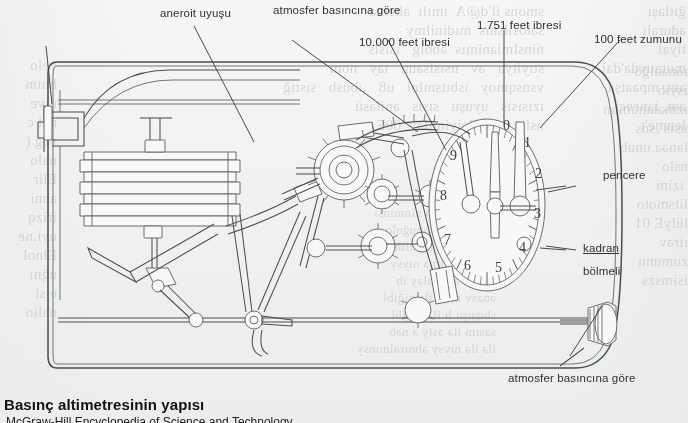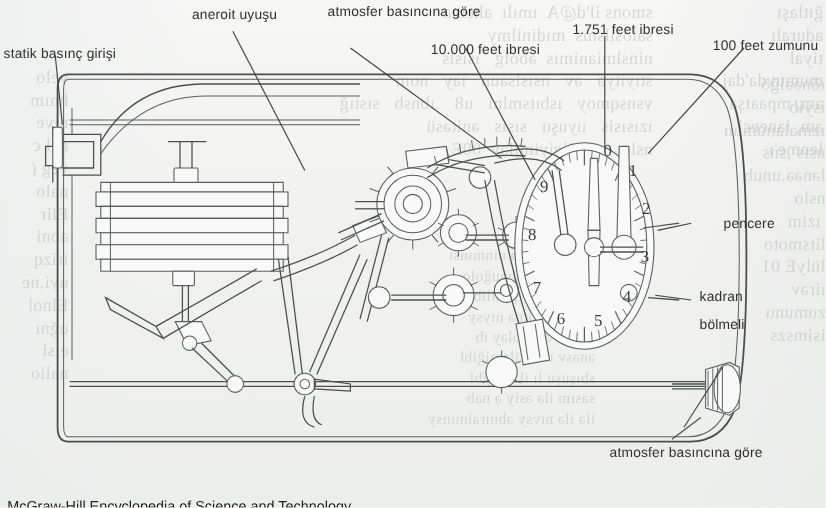--- a/index.html
+++ b/index.html
@@ -356,26 +356,26 @@
       <path class="lead" d="M292,40 L418,132"></path>
       <path class="lead" d="M388,40 L446,150"></path>
       <path class="lead" d="M504,30 L504,122"></path>
       <path class="lead" d="M620,40 L540,128"></path>
       <path class="lead" d="M576,186 L548,192"></path>
       <path class="lead" d="M576,250 L546,246"></path>
       <path class="lead" d="M570,356 L602,306"></path>
     </g>
   </svg>
 
-  <div class="lbl" style="left:3px;top:39px;">statik basınç girişi</div>
   <div class="lbl" style="left:160px;top:7px;">aneroit uyuşu</div>
   <div class="lbl" style="left:273px;top:4px;">atmosfer basıncına göre</div>
   <div class="lbl" style="left:359px;top:36px;">10.000 feet ibresi</div>
   <div class="lbl" style="left:477px;top:19px;">1.751 feet ibresi</div>
   <div class="lbl" style="left:594px;top:33px;">100 feet zumunu</div>
-  <div class="lbl" style="left:583px;top:181px;padding-left:20px;">pencere</div>
+  <div class="lbl" style="left:583px;top:169px;padding-left:20px;">pencere</div>
   <div class="lbl" style="left:583px;top:228px;margin-top:37px;">bölmeli</div>
-  <div class="lbl" style="left:583px;top:242px;">kadran</div>
+  <div class="lbl" style="left:583px;top:242px;text-decoration:underline;">kadran</div>
   <div class="lbl" style="left:508px;top:372px;">atmosfer basıncına göre</div>
 
+  <div class="caption">Basınç altimetresinin yapısı</div>
   <div class="source">McGraw-Hill Encyclopedia of Science and Technology</div>
 
 </div>
 
 </body></html>

